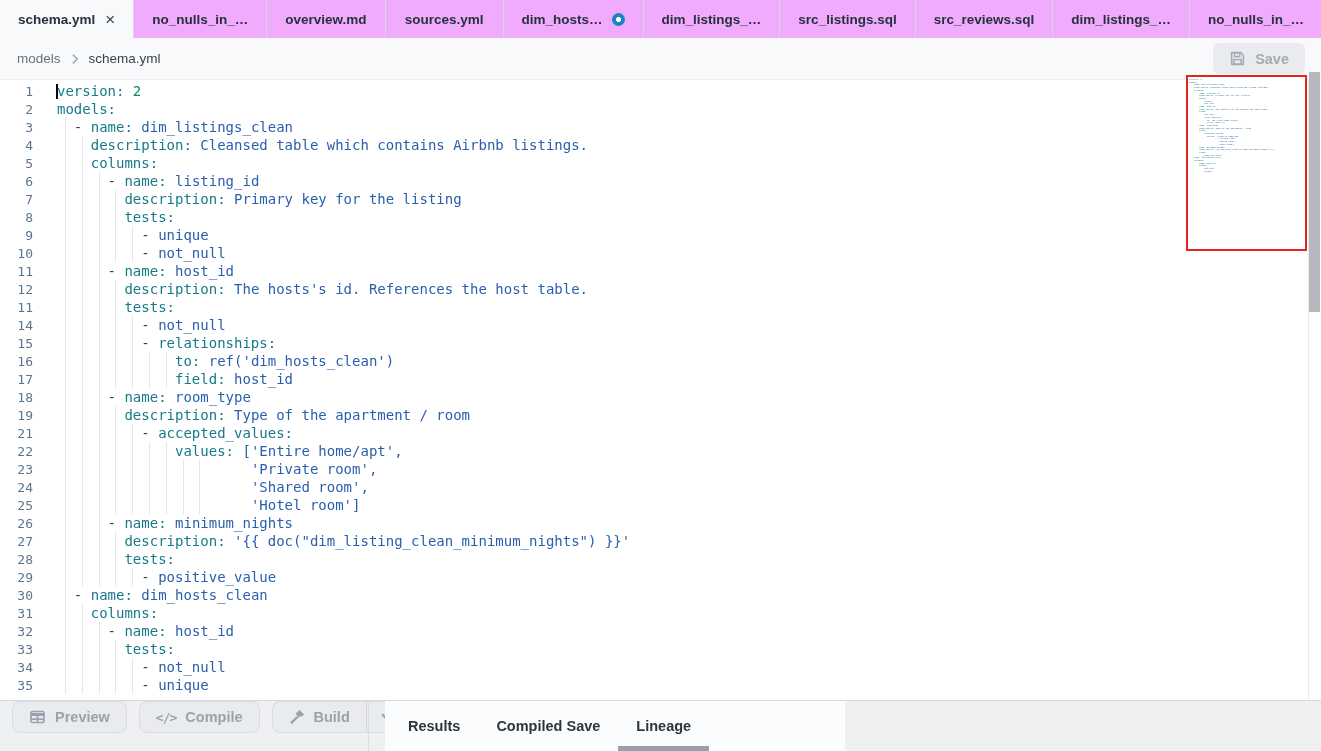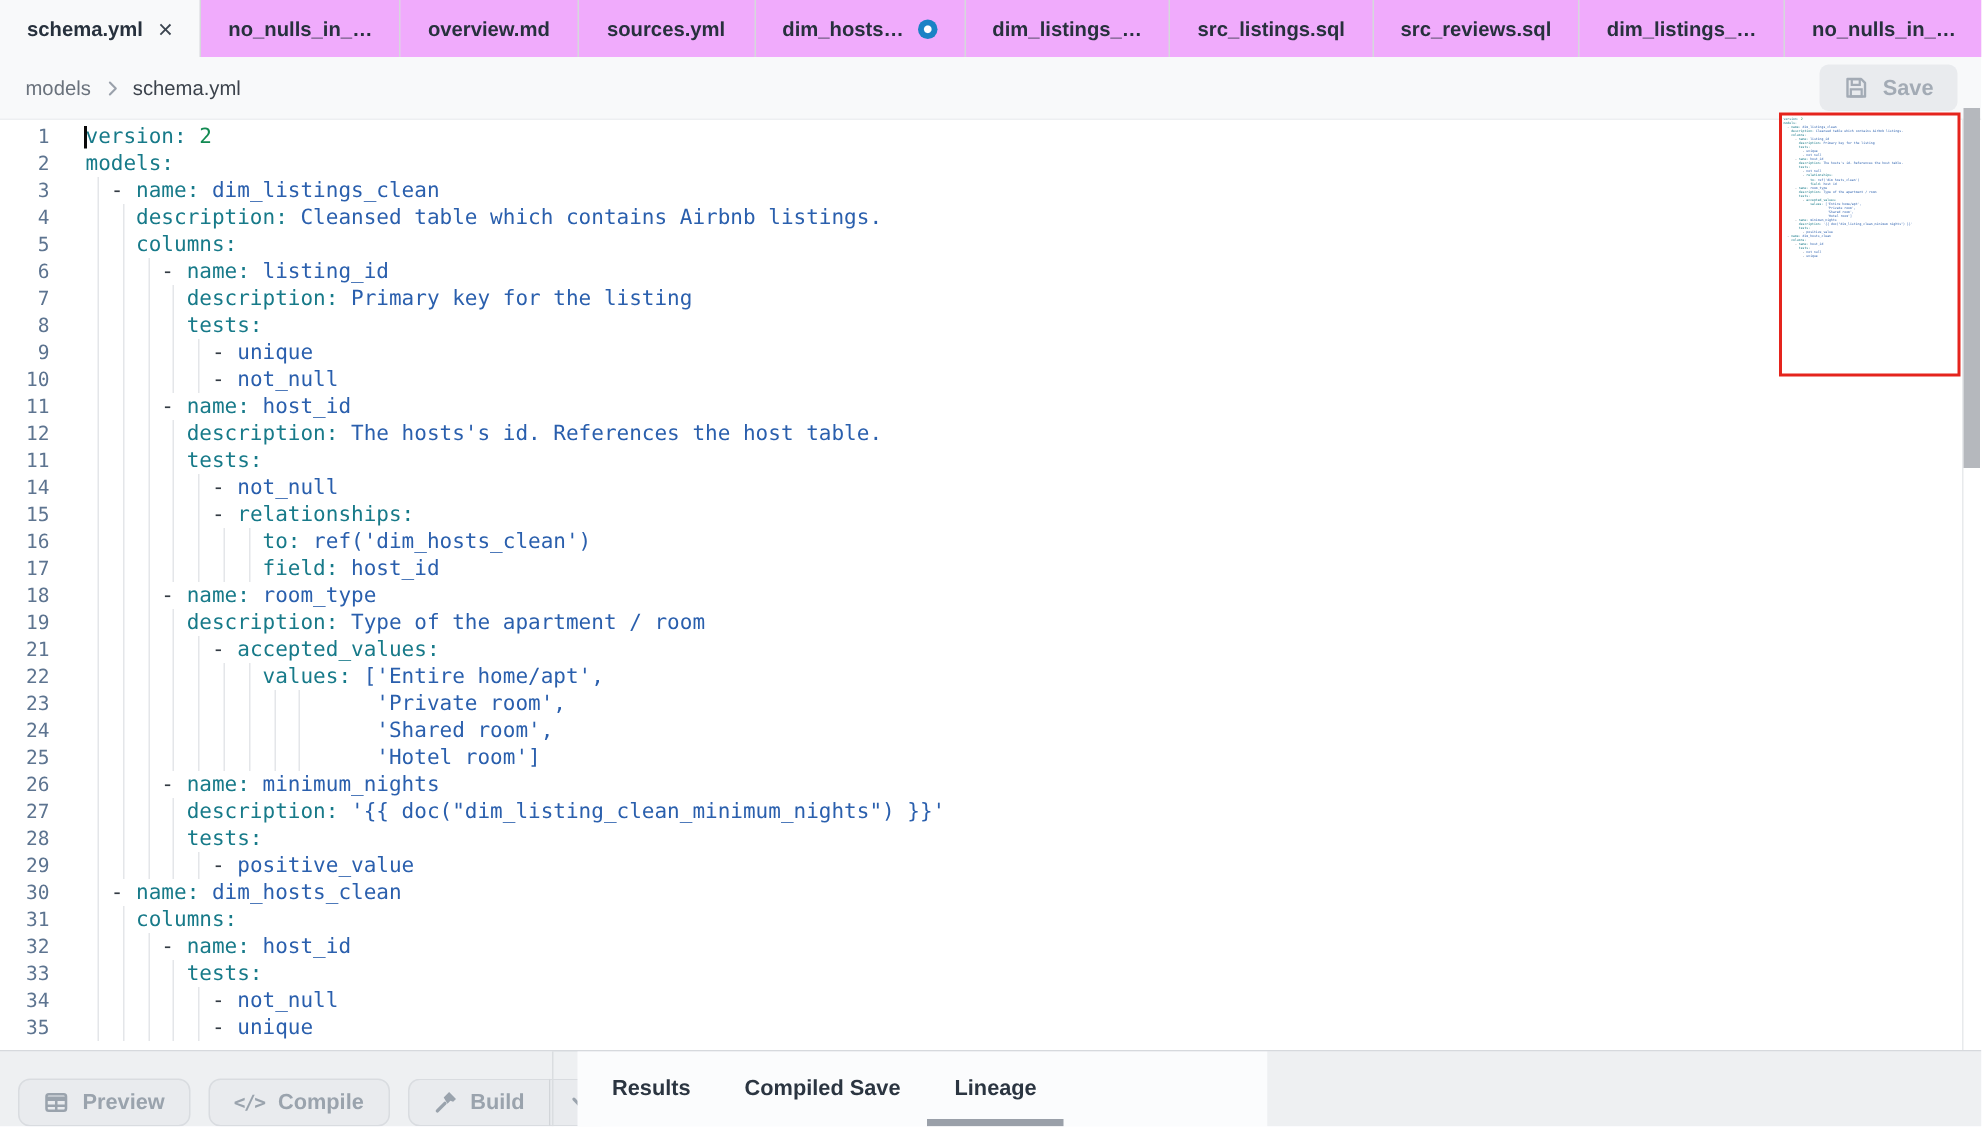--- a/index.html
+++ b/index.html
@@ -48,21 +48,21 @@
   .minimap-inner{transform:scale(0.15);transform-origin:0 0;width:800px;padding:6px 0 0 7px;}
 
   
   .vscroll{position:absolute;top:0;right:0;bottom:0;width:13px;background:#fff;
        border-left:1px solid #e8eaec;box-sizing:border-box;z-index:5;}
   .vscroll .thumb{position:absolute;top:-8px;right:1px;width:11px;height:240px;background:#b5b8bd;cursor:grab;}
 
   
   .bottombar{height:51px;display:flex;background:#eef0f2;border-top:1px solid #d6d9dd;
        box-sizing:border-box;align-items:stretch;}
-  .actions{width:368px;flex:0 0 auto;display:flex;align-items:flex-end;gap:12px;
+  .actions{width:368px;flex:0 0 auto;display:flex;align-items:flex-start;gap:12px;
        padding-left:12px;box-sizing:border-box;background:#eef0f2;}
   .vdiv{width:1px;background:#dadde0;}
   .panel-tabs{width:460px;flex:0 0 auto;display:flex;align-items:stretch;background:#fbfcfd;padding-left:5px;box-sizing:border-box;margin-left:16px;}
   .bottom-fill{flex:1;background:#eef0f2;}
   .btn-group{display:flex;align-items:center;}
   .abtn{height:32px;background:#e9ebee;border:1px solid #d9dce0;border-radius:8px;
        color:#9aa3ad;font-size:14.5px;font-weight:600;font-family:inherit;display:flex;
        align-items:center;gap:9px;padding:0 16px;cursor:default;}
   .abtn .bicon{display:flex;align-items:center;color:#9aa3ad;}
   .split-main{border-radius:8px 0 0 8px;border-right:none;}

